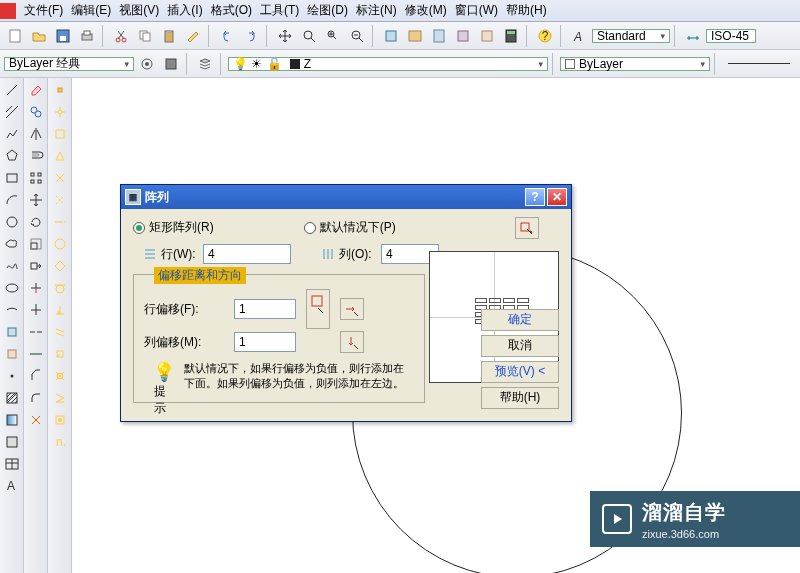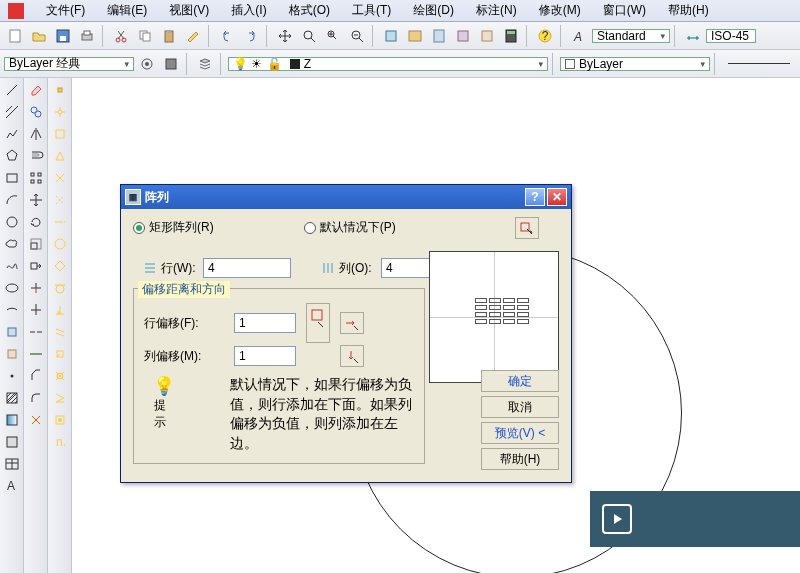--- a/index.html
+++ b/index.html
@@ -1,19 +1,19 @@
 <!DOCTYPE html>
 <html><head>
 <meta charset="utf-8">
 <style>
 * { box-sizing: border-box; margin: 0; padding: 0; font-family: "Microsoft YaHei", SimSun, Arial, sans-serif; font-size: 12px; }
 body { background: #fff; width: 800px; height: 573px; overflow: hidden; position: relative; }
 
 
-.menubar { background: linear-gradient(#e8ecf5, #dce4f2); height: 22px; display: flex; align-items: center; padding-left: 8px; border-bottom: 1px solid #aab; gap: 14px; }
+.menubar { background: linear-gradient(#e8ecf5, #dce4f2); height: 22px; display: flex; align-items: center; border-bottom: 1px solid #aab; }
 .menubar span { margin-right: 8px; cursor: default; }
 .app-icon { width: 16px; height: 16px; background: #d33; margin-right: 4px; display: inline-block; }
 
 
 .toolbar { background: linear-gradient(#f5f6f8, #e6e9ef); height: 28px; display: flex; align-items: center; padding: 0 4px; border-bottom: 1px solid #c4c8d2; gap: 2px; }
 .tool-btn { width: 22px; height: 22px; display: inline-flex; align-items: center; justify-content: center; border: 1px solid transparent; }
 .sep { width: 4px; height: 22px; border-left: 1px solid #b8bcc6; margin: 0 2px; }
 .toolbar-combo { height: 14px; border: 1px solid #7a8; background: #fff; padding: 0 4px; display: inline-flex; align-items: center; min-width: 80px; }
 .dropdown-arrow { margin-left: auto; font-size: 9px; color: #555; }
 
@@ -29,41 +29,41 @@
 
 .dialog { position: absolute; left: 120px; top: 184px; width: 452px; background: #ece9d8; border: 1px solid #0a246a; box-shadow: 2px 2px 4px rgba(0,0,0,0.3); }
 .titlebar { background: linear-gradient(#3b77dd, #2a5fc0); height: 24px; display: flex; align-items: center; padding: 0 4px; color: #fff; font-weight: bold; }
 .title-icon { width: 16px; height: 16px; background: #bcd; border: 1px solid #fff; margin-right: 4px; display: flex; align-items: center; justify-content: center; font-size: 9px; color: #234; }
 .title-btns { margin-left: auto; display: flex; gap: 2px; }
 .title-btn { width: 20px; height: 18px; border: 1px solid #fff; display: flex; align-items: center; justify-content: center; font-weight: bold; cursor: pointer; }
 .help-btn { background: linear-gradient(#a6c7ff, #5a8ee6); color: #fff; }
 .close-btn { background: linear-gradient(#f08080, #d43030); color: #fff; }
 
 .dialog-body { padding: 10px 12px 12px 12px; }
-.radio-row { display: flex; align-items: center; gap: 90px; margin-bottom: 22px; }
+.radio-row { display: flex; align-items: center; gap: 90px; margin-bottom: 8px; }
 .radio-row label { display: flex; align-items: center; gap: 4px; }
 .radio { width: 12px; height: 12px; border: 1px solid #555; border-radius: 50%; background: #fff; display: inline-flex; align-items: center; justify-content: center; }
 .radio.checked::after { content: ""; width: 6px; height: 6px; background: #2a5; border-radius: 50%; }
 
 .select-obj { position: absolute; right: 12px; top: 32px; display: flex; align-items: center; gap: 14px; flex-direction: column; }
 .icon-btn { width: 24px; height: 22px; border: 1px solid #aca899; background: #ece9d8; display: inline-flex; align-items: center; justify-content: center; cursor: pointer; }
 
 .rowdef { display: flex; align-items: center; gap: 6px; margin: 6px 0 10px 10px; }
 .rowdef .lbl { display: flex; align-items: center; gap: 4px; width: 54px; }
 .field { width: 88px; height: 20px; border: 1px solid #7f9db9; background: #fff; padding: 0 4px; }
 
 .groupbox { border: 1px solid #aca899; margin: 6px 0; padding: 8px 10px 10px 10px; position: relative; }
-.groupbox-title { position: absolute; top: -8px; left: 4px; background: #fef9c3; padding: 0 4px; color: #22559c; }
+.groupbox-title { position: absolute; top: -8px; left: 20px; background: #eab308; padding: 0 4px; color: #22559c; }
 .offset-row { display: flex; align-items: center; gap: 10px; margin: 6px 0; }
 .offset-row .olbl { width: 80px; }
 .offset-row .ofield { width: 62px; height: 20px; border: 1px solid #7f9db9; background: #fff; padding: 0 4px; }
 
 .tip-row { display: flex; gap: 8px; margin-top: 8px; padding-left: 10px; }
 .bulb { width: 22px; height: 30px; display: flex; flex-direction: column; align-items: center; font-size: 18px; }
-.tip-text { font-size: 14px; line-height: 1.4; max-width: 220px; margin-left: 46px; }
+.tip-text { font-size: 11px; line-height: 1.4; max-width: 220px; }
 
 .preview { position: absolute; right: 12px; top: 66px; width: 130px; }
 .preview-label { margin-bottom: 4px; }
 .preview-box { width: 130px; height: 132px; border: 1px solid #444; background: #fff; display: flex; align-items: center; justify-content: center; position: relative; }
 .preview-grid { display: grid; grid-template-columns: repeat(4, 12px); grid-template-rows: repeat(4, 5px); gap: 2px 2px; }
 .preview-grid div { border: 1px solid #555; }
 .preview-cross-h { position: absolute; width: 100%; height: 1px; background: #ccc; top: 50%; }
 .preview-cross-v { position: absolute; height: 100%; width: 1px; background: #ccc; left: 50%; }
 
 .btn-col { position: absolute; right: 12px; bottom: 12px; display: flex; flex-direction: column; gap: 4px; width: 78px; }
@@ -706,13 +706,17 @@
     </div>
   </div>
 </div>
 
 <div class="watermark">
   <div class="wm-play">
     <svg width="14" height="14">
         <path d="M4 2v10l8-5z" fill="#fff"></path>
       </svg>
   </div>
+  <div>
+    <div class="wm-text-main">溜溜自学</div>
+    <div class="wm-text-sub">zixue.3d66.com</div>
+  </div>
 </div>
 
 </body></html>

